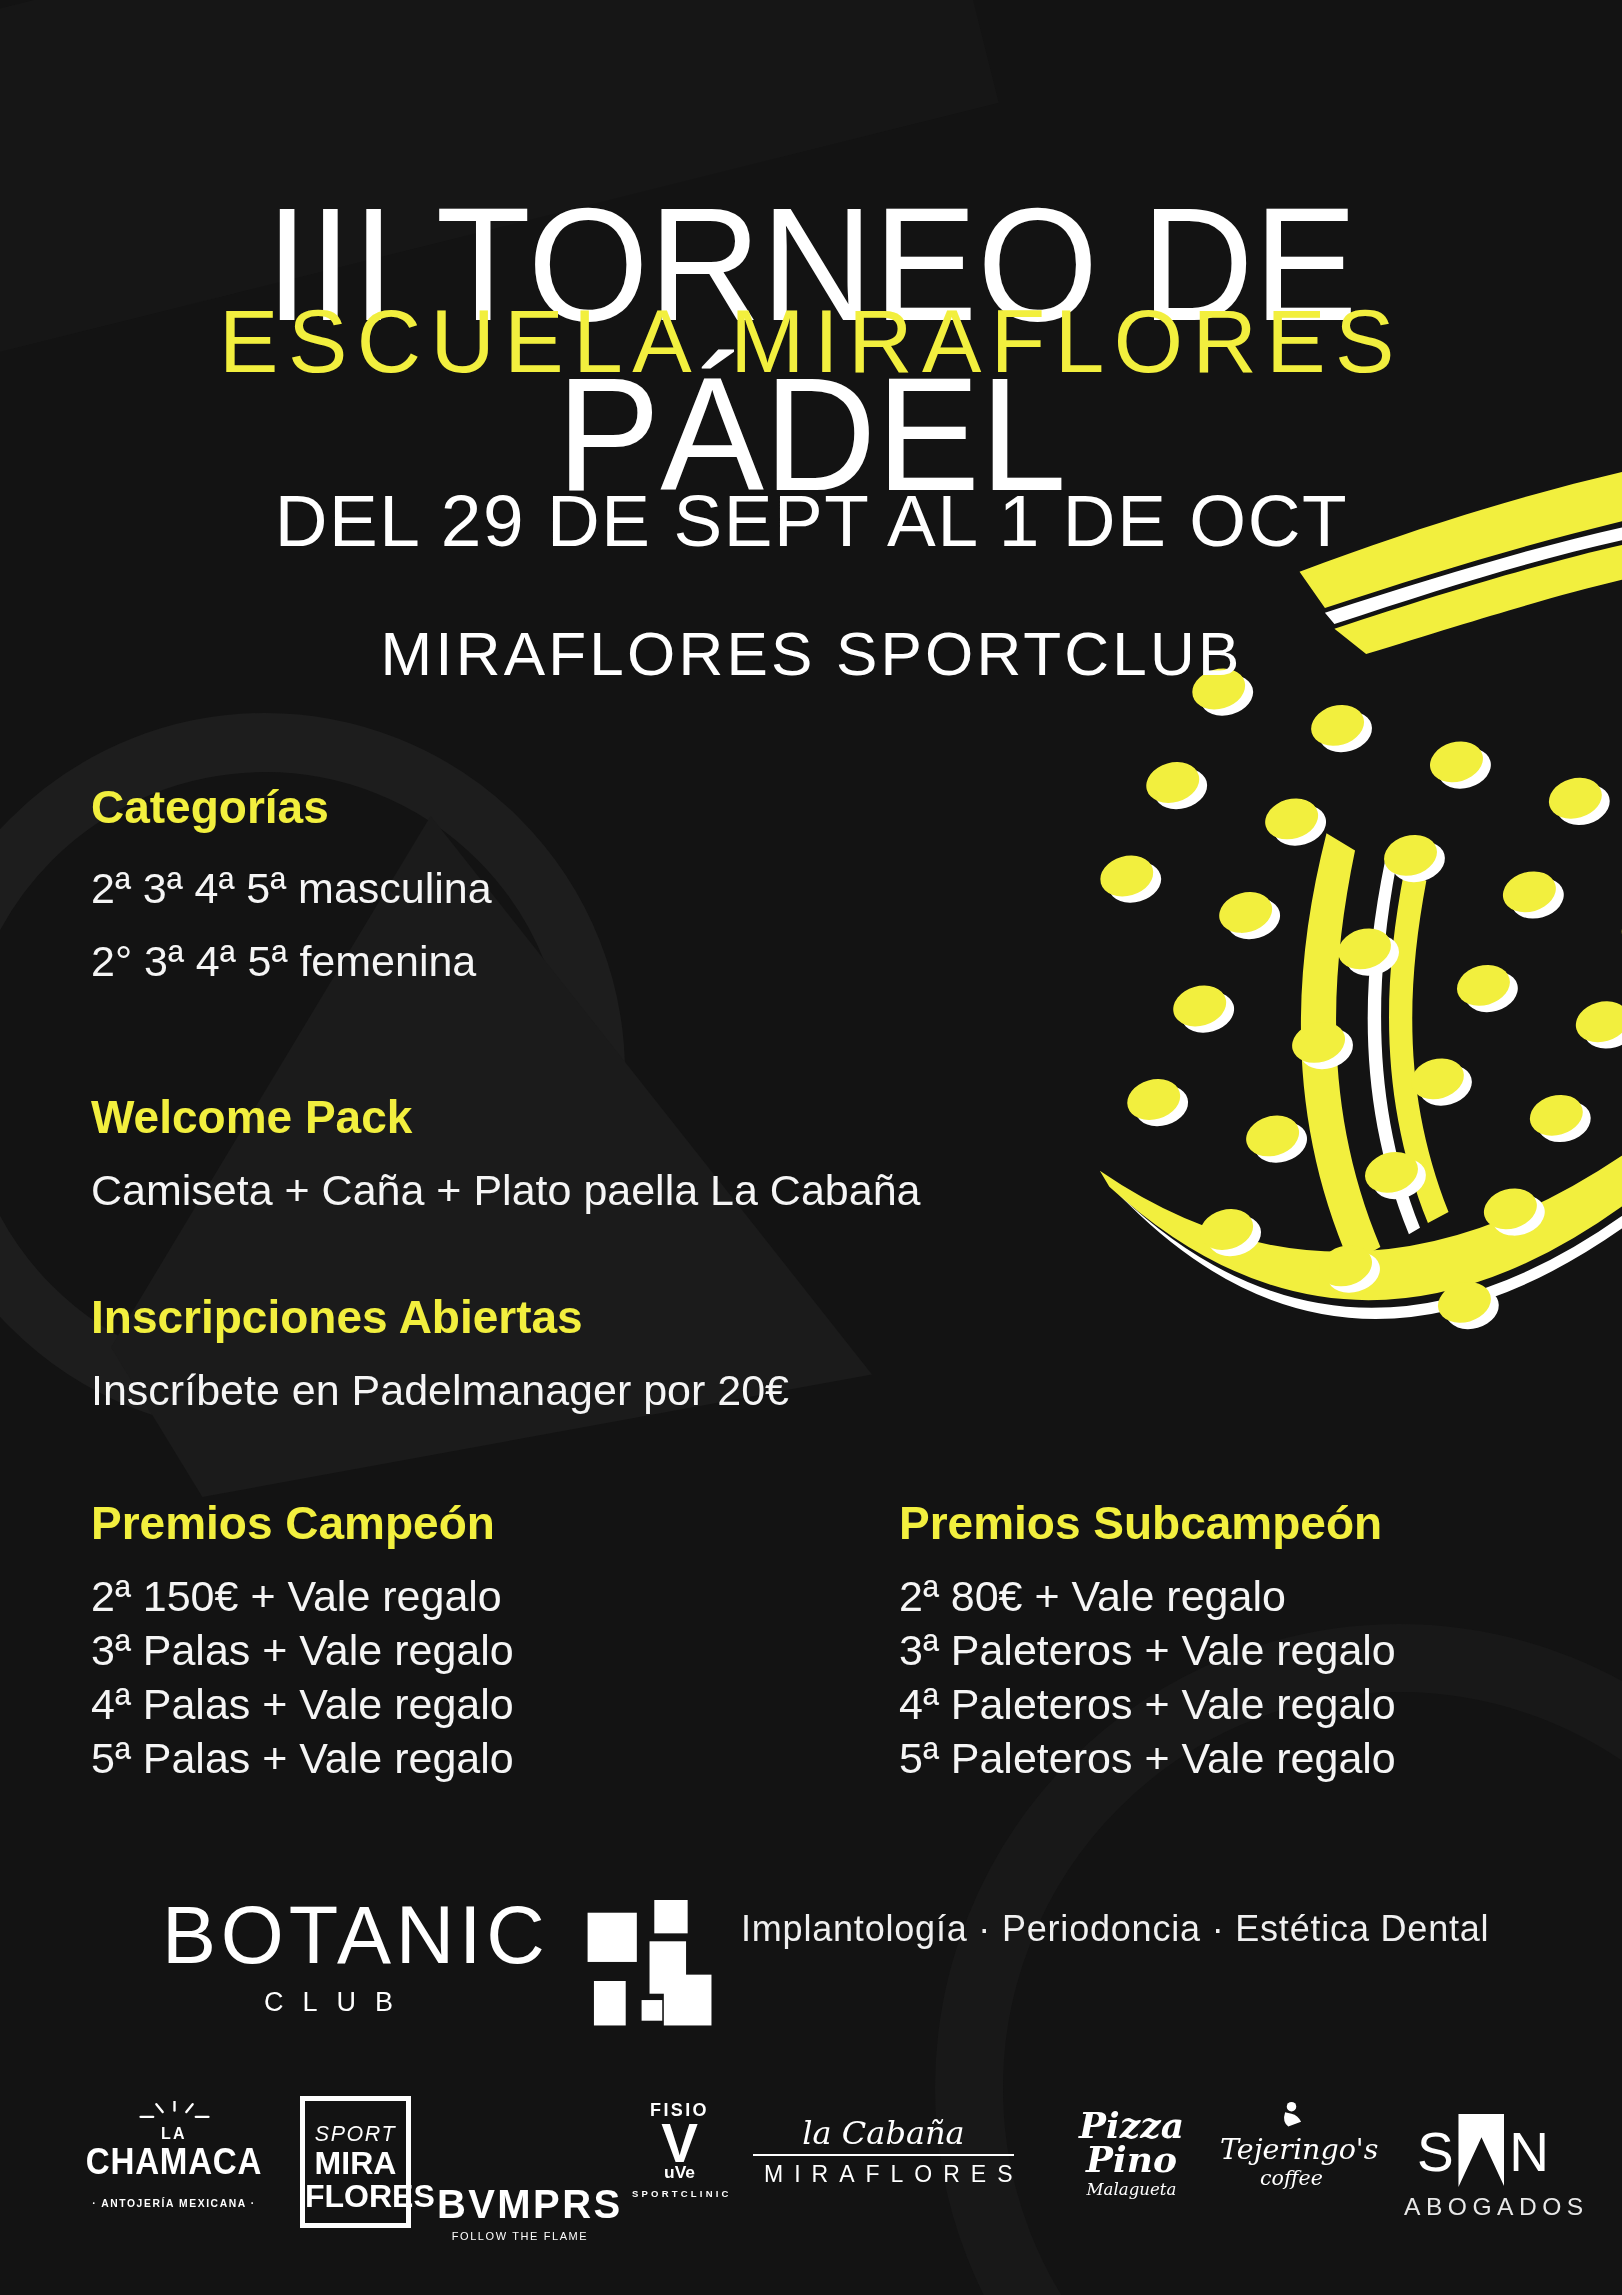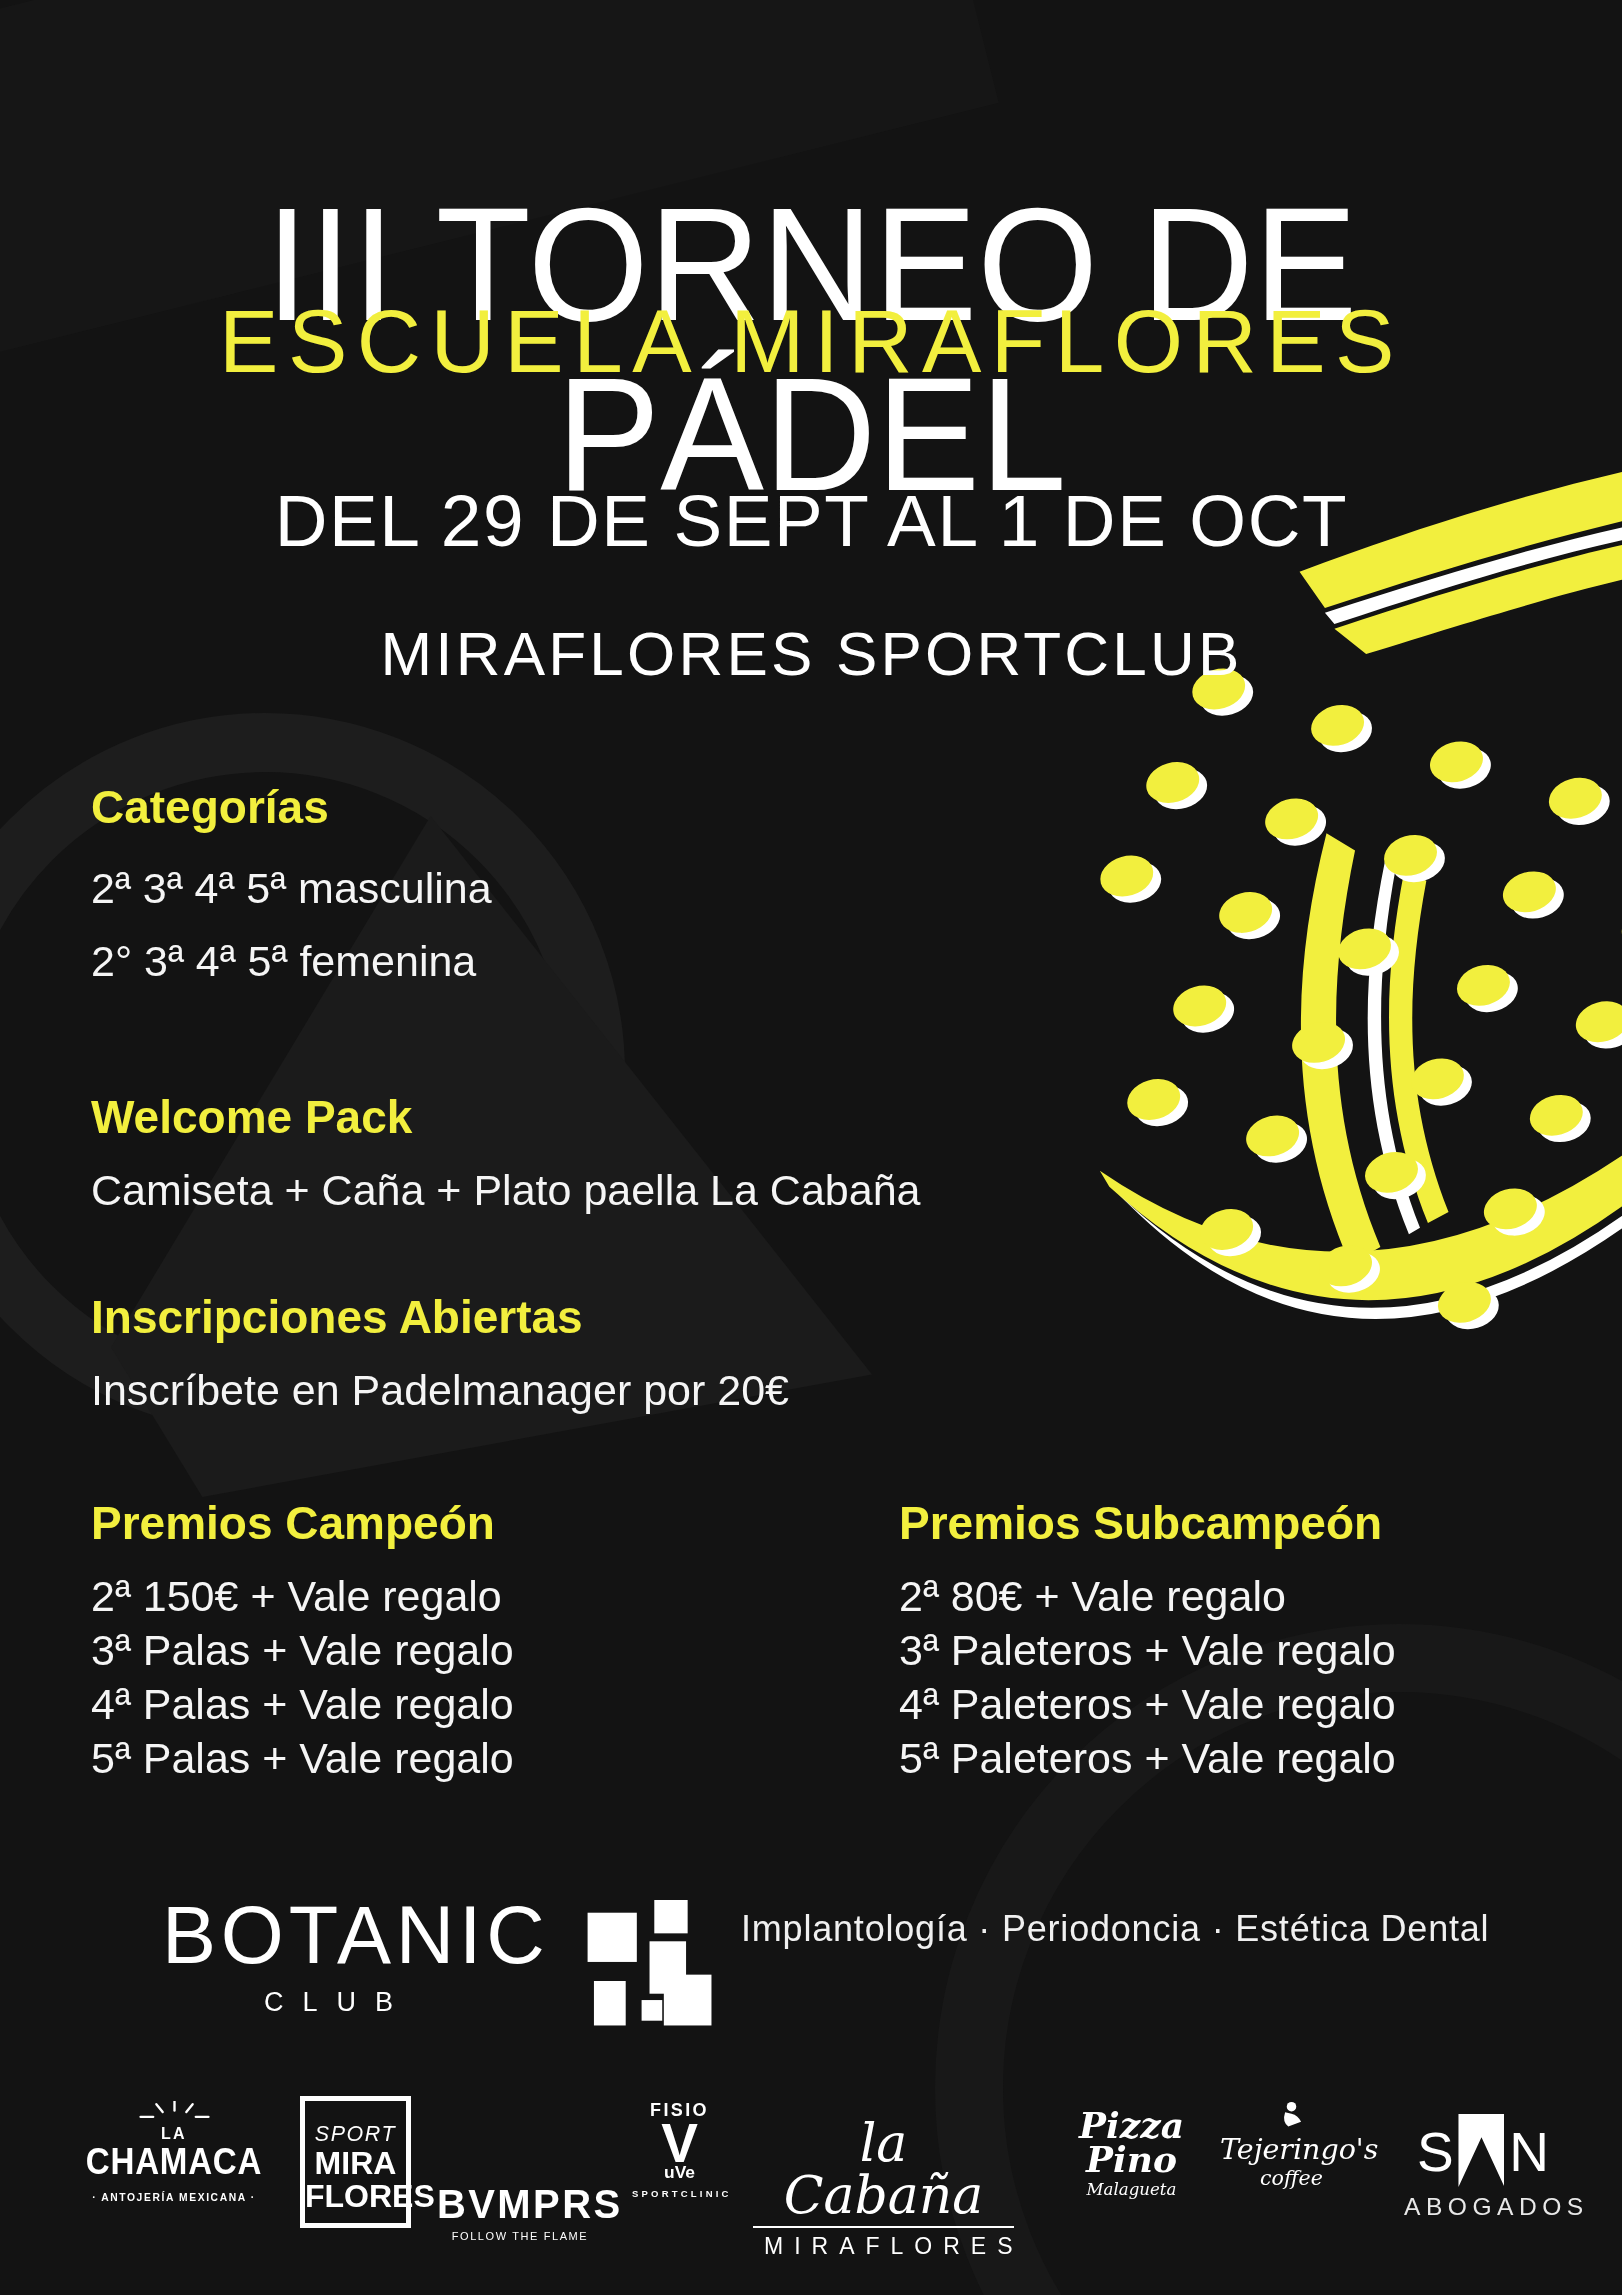--- a/index.html
+++ b/index.html
@@ -34,34 +34,34 @@
   .botanic-sub{font-size:27px;font-weight:300;letter-spacing:19px;margin-top:11px;text-indent:19px;}
   .crooke-mark{left:586px;top:1900px;width:135px;height:135px;}
   .crooke-text{left:741px;top:1900px;width:824px;}
   .crooke-name{font-size:73px;font-weight:300;letter-spacing:11px;line-height:1;white-space:nowrap;}
   .crooke-tag{font-size:36px;font-weight:300;color:#f0f0f0;margin-top:8px;letter-spacing:0.8px;}
   
   .lg{position:absolute;text-align:center;color:#fff;}
   .chamaca{left:75px;top:2101px;width:198px;}
   .chamaca-top{font-size:16px;font-weight:700;letter-spacing:2.4px;}
   .chamaca-name{font-size:36px;font-weight:700;transform:scaleX(.92);letter-spacing:0.8px;line-height:1.05;}
-  .chamaca-sub{font-size:10.3px;font-weight:700;letter-spacing:1.6px;margin-top:12px;}
+  .chamaca-sub{font-size:10.3px;font-weight:700;letter-spacing:1.6px;margin-top:18px;}
   .sportbox{left:300px;top:2096px;width:101px;padding:21px 0 11px 0;border:5.5px solid #fff;}
   .sport-l0{font-size:21.4px;font-style:italic;font-weight:400;letter-spacing:1.6px;}
   .sport-l1,.sport-l2{font-size:32px;font-weight:700;line-height:1.02;}
   .bvmprs{left:437px;top:2138px;width:166px;margin-top:44px;}
   .bvmprs-name{font-size:40px;font-weight:600;letter-spacing:2.4px;}
   .bvmprs-sub{font-size:11px;font-weight:400;letter-spacing:1.6px;margin-top:3.2px;}
   .fisio{left:632px;top:2101px;width:95px;line-height:1;}
   .fisio-top{font-size:18px;font-weight:700;letter-spacing:2.4px;}
   .fisio-v{font-size:55px;font-weight:700;line-height:.9;}
   .fisio-low{font-size:17.4px;font-weight:700;margin-top:-4.8px;}
   .fisio-sub{font-size:9.5px;font-weight:700;letter-spacing:3.2px;margin-top:8px;}
   .cabana{left:753px;top:2117px;width:261px;}
-  .cabana-script{font-family:"DejaVu Serif",serif;font-style:italic;font-size:52px;line-height:1;}
+  .cabana-script{font-family:"DejaVu Serif",serif;font-style:italic;font-size:32px;line-height:1;}
   .cabana-rule{border:0;border-top:2.4px solid #fff;margin:4.8px 0 4.8px 0;}
   .cabana-sub{font-size:23px;letter-spacing:11px;text-indent:11px;}
   .pizza{left:1068px;top:2108px;width:127px;text-align:center;}
   .pizza-l{font-family:"DejaVu Serif",serif;font-style:italic;font-weight:700;font-size:36px;line-height:.95;}
   .pizza-sub{font-family:"DejaVu Serif",serif;font-style:italic;font-size:16.6px;margin-top:3.2px;}
   .tejeringos{left:1220px;top:2101px;width:143px;}
   .tej-name{font-family:"DejaVu Serif",serif;font-style:italic;font-size:28.5px;line-height:1;}
   .tej-sub{font-family:"DejaVu Serif",serif;font-style:italic;font-size:20.6px;margin-top:1.6px;}
   .swn{left:1404px;top:2114px;width:158px;}
   .swn-row{display:flex;align-items:flex-start;justify-content:center;gap:4.8px;height:76px;}

